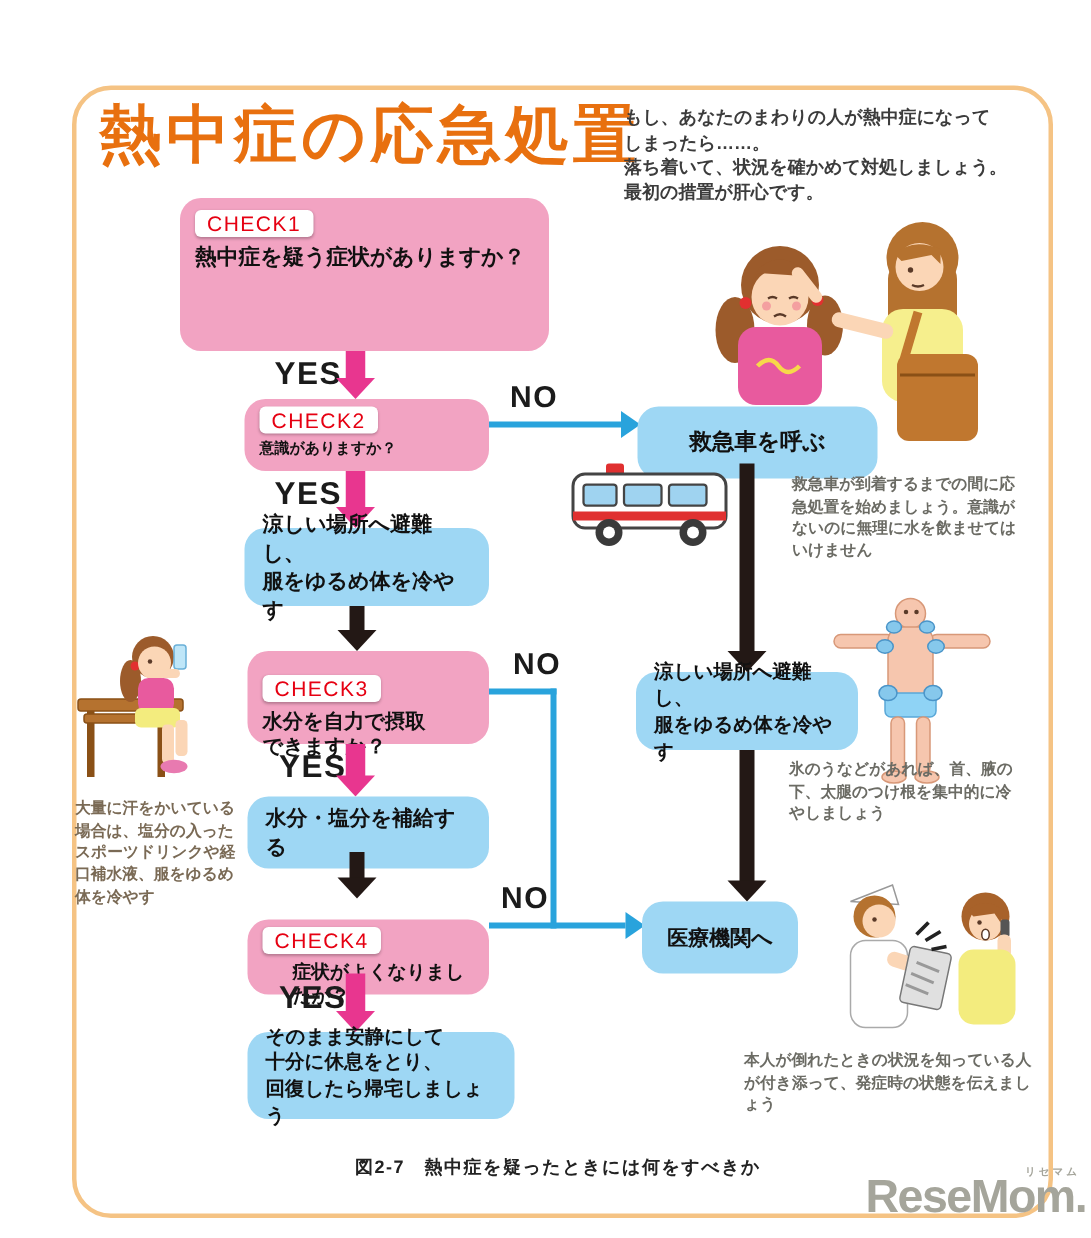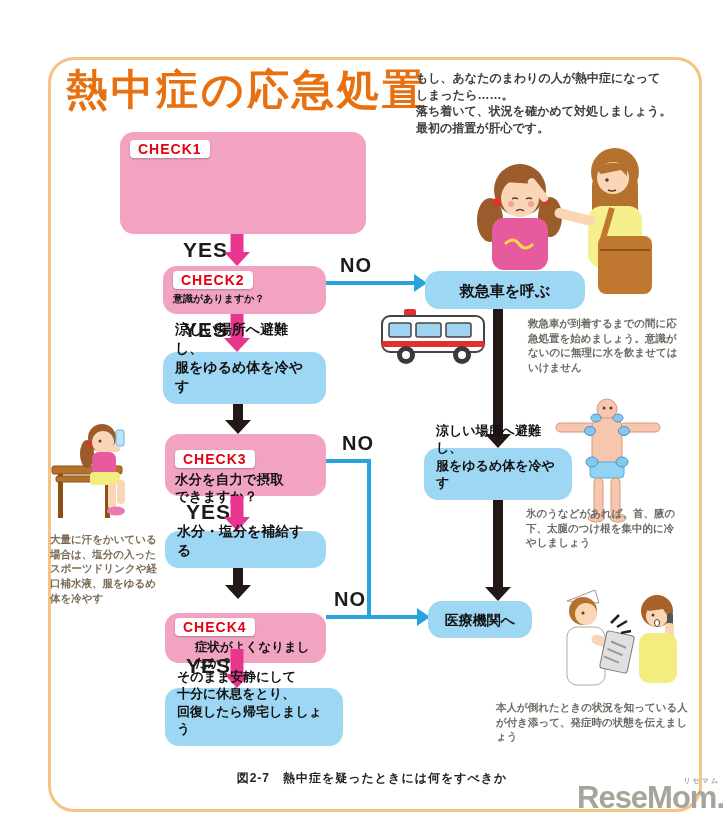--- a/index.html
+++ b/index.html
@@ -11,22 +11,22 @@
   .page{position:relative;width:727px;height:825px;background:#fff;overflow:hidden;
         font-family:"Liberation Sans","DejaVu Sans",sans-serif;}
   .frame{position:absolute;left:48px;top:57px;width:648px;height:749px;
          border:3px solid var(--frame-tan);border-radius:26px;background:#fff;}
   .title{position:absolute;left:66px;top:62px;margin:0;font-size:42px;font-weight:bold;
          color:var(--title-orange);letter-spacing:3px;}
   .intro{position:absolute;left:416px;top:70px;width:290px;margin:0;font-size:12px;
          line-height:1.38;color:#3c3c3c;white-space:pre-line;font-weight:bold;}
   .box{position:absolute;border-radius:14px;box-sizing:border-box;}
   .pinkbox{background:var(--pink-box);padding:8px 10px;}
-  .bluebox{background:var(--blue-box);padding:8px 12px;display:flex;align-items:flex-end;}
-  .badge{display:inline-block;background:#fff;color:var(--check-red);font-weight:bold;
+  .bluebox{background:var(--blue-box);padding:24px 12px;display:flex;align-items:center;}
+  .badge{display:inline-block;background:#fff;color:var(--check-red);font-weight:normal;
          font-size:14px;padding:1px 8px;border-radius:4px;letter-spacing:1px;
          box-shadow:0 1px 2px rgba(0,0,0,.25);}
   .q{font-size:14.5px;font-weight:bold;color:#111;margin-top:4px;white-space:pre-line;line-height:1.25;}
   .detail{font-size:10.5px;font-weight:bold;color:#a04848;line-height:1.3;margin-top:3px;}
   .action-label{font-size:14px;font-weight:bold;color:#111;white-space:pre-line;line-height:1.35;}
   .yesno{position:absolute;font-size:21px;font-weight:800;color:#1b1b1b;letter-spacing:1px;}
   .note{position:absolute;font-size:10.5px;color:#6b6b64;line-height:1.4;font-weight:bold;}
   .note-brown{color:#7a6a55;}
   .varrow{position:absolute;}
   .varrow .vshaft{position:absolute;left:50%;transform:translateX(-50%);top:0;bottom:13px;}
@@ -87,20 +87,21 @@
     <path d="M158,58 q4,2 8,0" stroke="#5a3a28" stroke-width="1.5" fill="none"></path>
     <rect x="138" y="74" width="54" height="62" rx="14" fill="#f6ef8d"></rect>
     <rect x="104" y="80" width="42" height="10" rx="5" fill="#fbd6b6" transform="rotate(14 125 85)"></rect>
     <path d="M162,76 l-10,34" stroke="#c0772f" stroke-width="6" fill="none"></path>
     <rect x="148" y="104" width="54" height="58" rx="8" fill="#c0772f"></rect>
     <path d="M150,118 h50" stroke="#8a5016" stroke-width="2"></path>
   </svg>
 
   <div class="box pinkbox" style="left:120px;top:132px;width:246px;height:102px;">
     <span class="badge">CHECK1</span>
+    <div class="q">熱中症を疑う症状がありますか？</div>
   </div>
 
   <span class="yesno" style="left:183px;top:238px;">YES</span>
   <div class="varrow pink" style="left:230px;top:234px;width:14px;height:32px;">
     <div class="vshaft"></div>
     <div class="vhead"></div>
   </div>
 
   <div class="box pinkbox" style="left:163px;top:266px;width:163px;height:48px;padding-top:5px;">
     <span class="badge">CHECK2</span>

